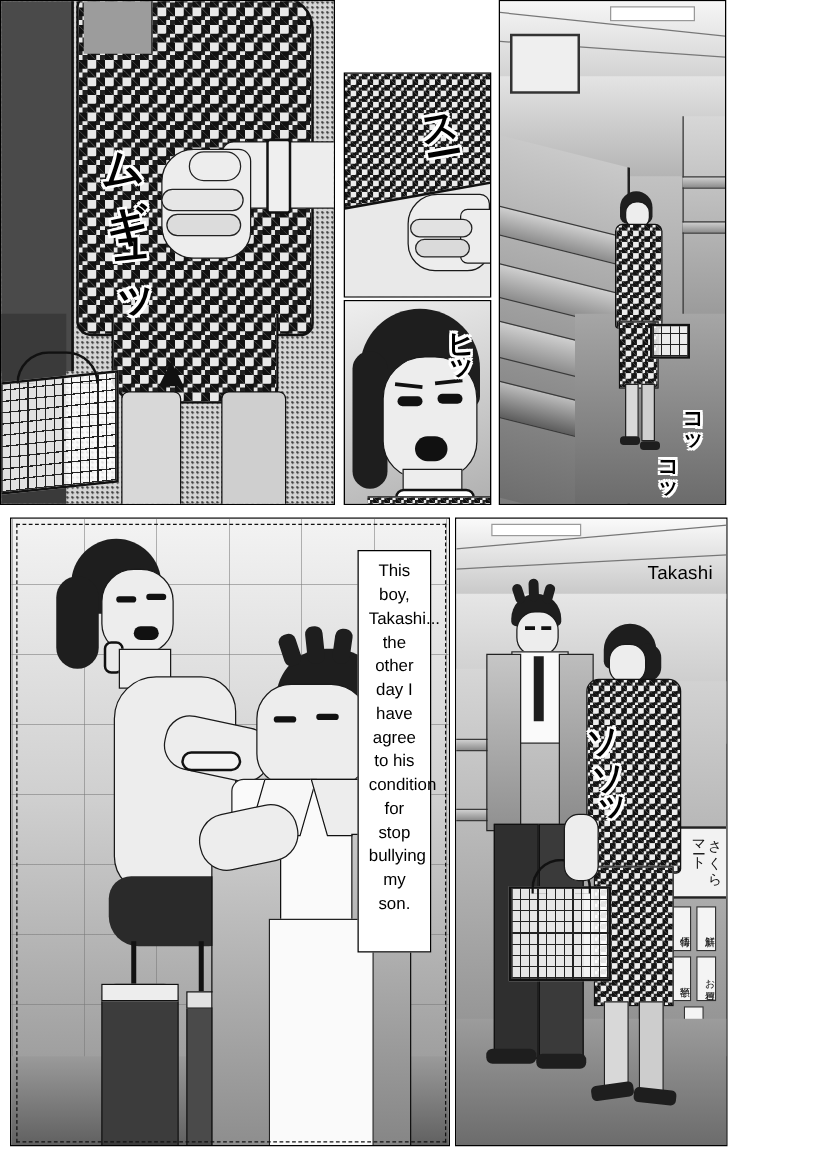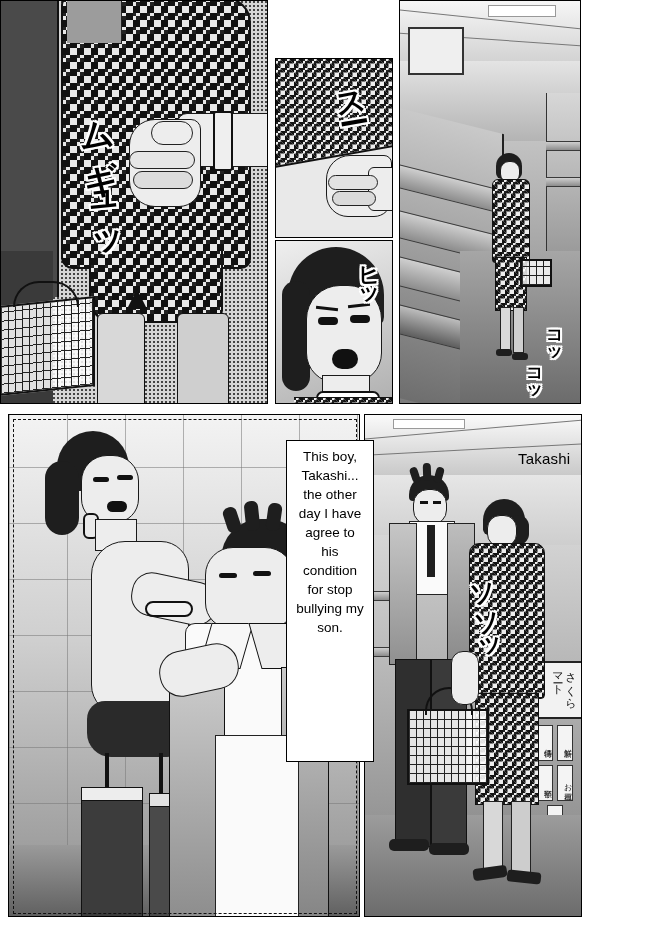--- a/index.html
+++ b/index.html
@@ -413,15 +413,15 @@
     <div class="fig" style="left:60px; top:272px; width:44px; height:26px; border:2px solid #111; border-bottom:none;
                 border-radius:24px 24px 0 0; background:transparent;"></div>
     <div class="fig skin" style="left:86px; top:236px; width:26px; height:52px; border-radius:12px;"></div>
 
     <div class="sfx" style="left:108px; top:150px; font-size:26px; writing-mode:vertical-rl; text-orientation:upright;
                 transform:rotate(-8deg);">ソソッ</div>
   </div>
 
   <div class="nametag" style="left:518px; top:450px;">Takashi</div>
 
-  <div class="balloon" style="left:286px; top:440px; width:88px; height:322px;">This boy, Takashi... the other day I have agree to his condition for stop bullying my son.</div>
+  <div class="balloon" style="left:286px; top:440px; width:59px; height:322px;">This boy, Takashi... the other day I have agree to his condition for stop bullying my son.</div>
 
 </div>
 
 </body></html>

